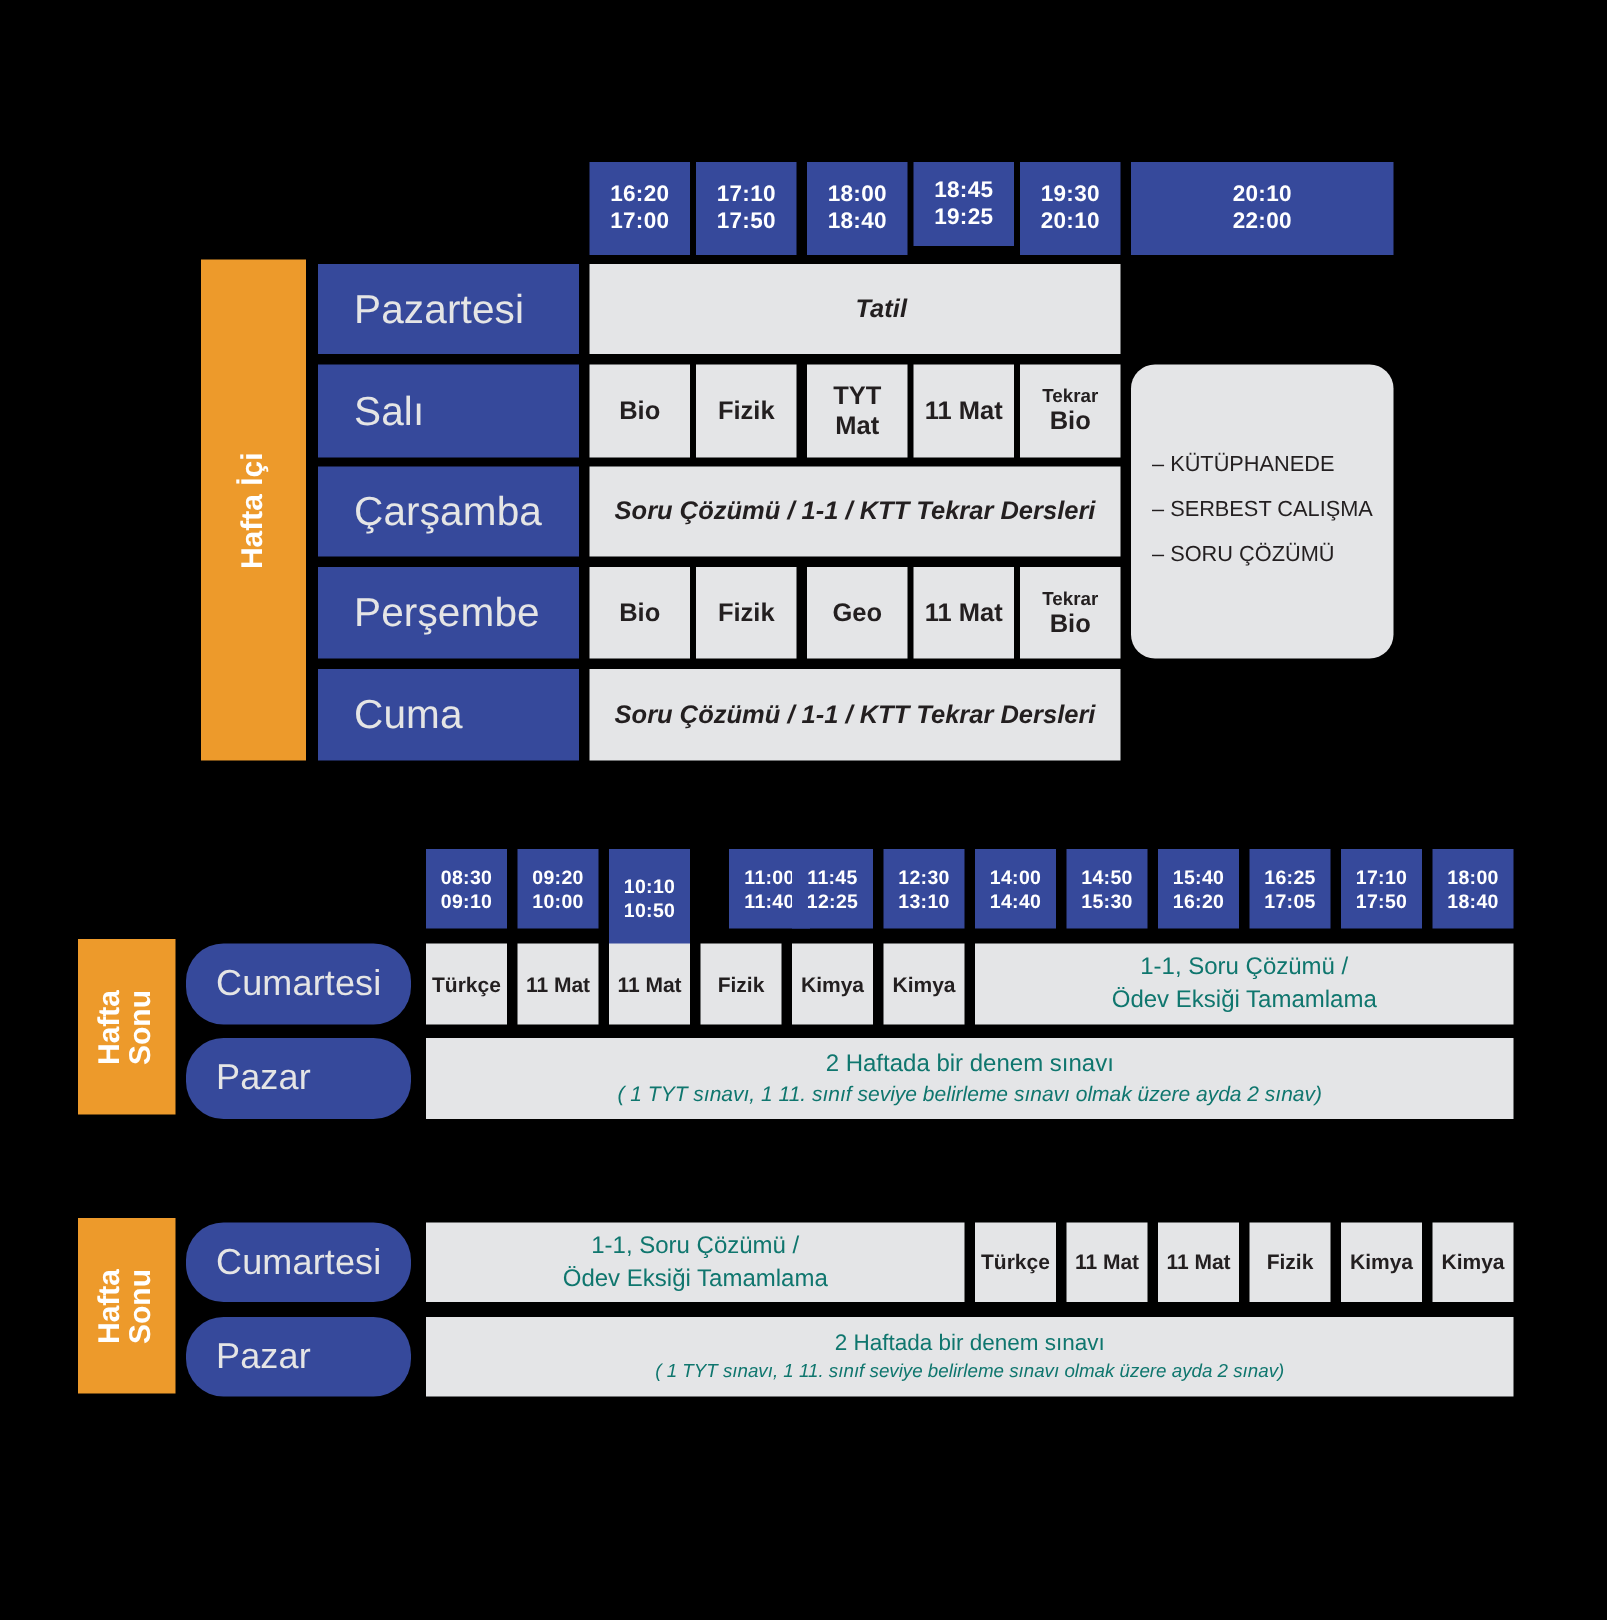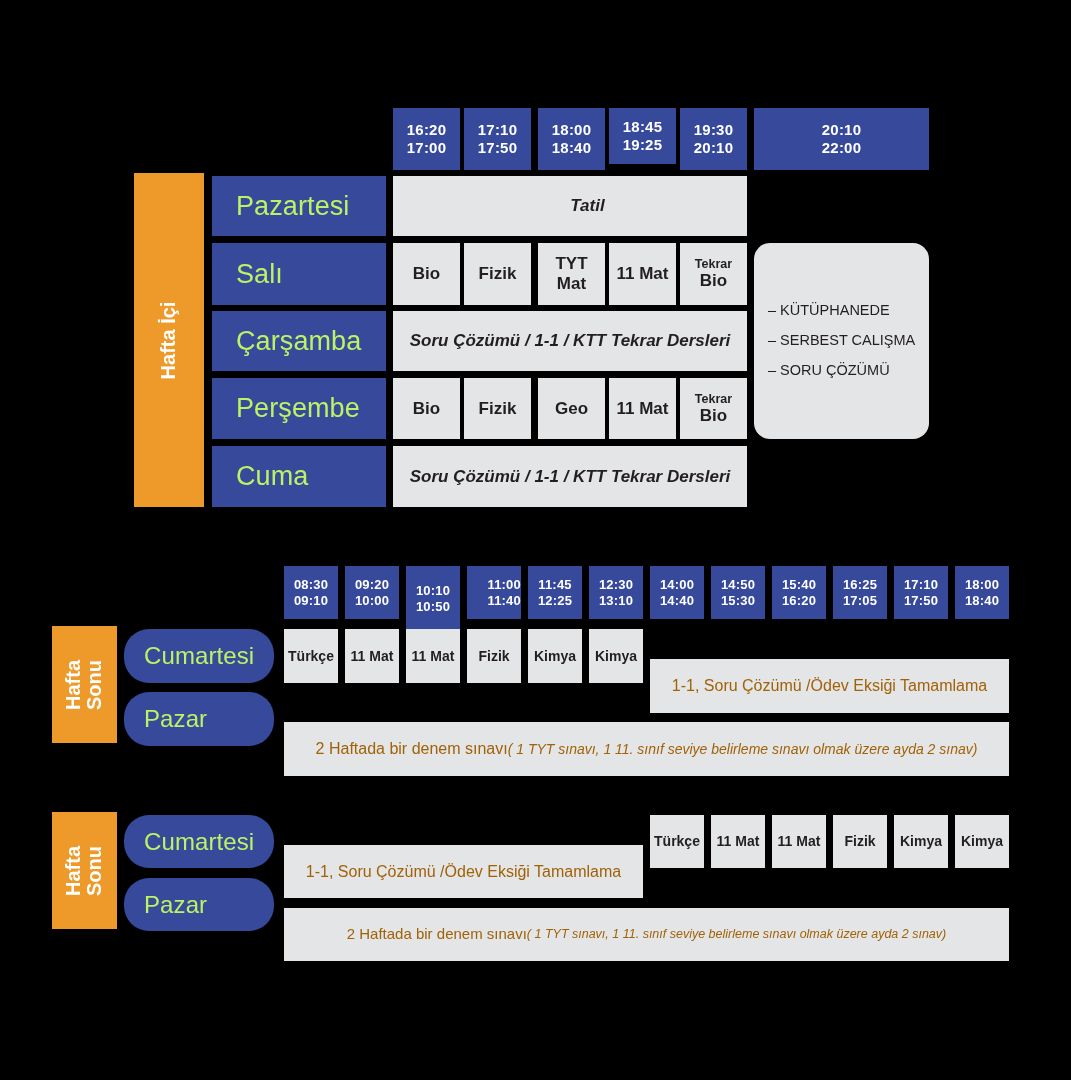--- a/index.html
+++ b/index.html
@@ -13,34 +13,34 @@
 
   .tslot{
     display:flex;flex-direction:column;align-items:center;justify-content:center;
     font-size:15px;font-weight:600;line-height:1.22;letter-spacing:.2px;
   }
   .tslot span{display:block;}
 
   .daylabel{
     display:flex;align-items:center;
     font-size:27px;font-weight:400;letter-spacing:.1px;
-    padding-left:24px;color:#bef264;
+    padding-left:24px;color:#e5e5e5;
   }
   .subj{
     display:flex;flex-direction:column;align-items:center;justify-content:center;
     font-size:17px;font-weight:700;line-height:1.15;text-align:center;color:#231F20;
   }
   .subj .small{font-size:12.5px;font-weight:700;display:block;}
   .wide-italic{
     display:flex;align-items:center;justify-content:center;
     font-size:17px;font-style:italic;font-weight:700;color:#231F20;text-align:center;
   }
   .twoline{
-    display:flex;align-items:center;justify-content:center;
-    font-size:16px;line-height:1.35;color:#a16207;text-align:center;font-weight:400;margin-top:30px;
+    display:flex;flex-direction:column;align-items:center;justify-content:center;
+    font-size:16px;line-height:1.35;color:#0f766e;text-align:center;font-weight:400;
   }
   .notes{
     display:flex;flex-direction:column;justify-content:center;
     padding:0 0 0 14px;color:#231F20;font-size:14.5px;line-height:2.05;font-weight:400;border-radius:16px;
   }
   .vert{
     display:flex;align-items:center;justify-content:center;
   }
   .vert .txt{
     transform:rotate(-90deg);white-space:nowrap;
@@ -168,21 +168,21 @@
     <span>09:10</span>
   </div>
   <div class="abs tslot blue" style="left:345px;top:566px;width:54px;height:53px;font-size:13px;">
     <span>09:20</span>
     <span>10:00</span>
   </div>
   <div class="abs tslot blue" style="left:406px;top:566px;width:54px;height:65px;font-size:13px;">
     <span>10:10</span>
     <span>10:50</span>
   </div>
-  <div class="abs tslot blue" style="left:467px;top:566px;width:54px;height:53px;font-size:13px;align-items:flex-end;">
+  <div class="abs tslot blue" style="left:486px;top:566px;width:54px;height:53px;font-size:13px;">
     <span>11:00</span>
     <span>11:40</span>
   </div>
   <div class="abs tslot blue" style="left:528px;top:566px;width:54px;height:53px;font-size:13px;">
     <span>11:45</span>
     <span>12:25</span>
   </div>
   <div class="abs tslot blue" style="left:589px;top:566px;width:54px;height:53px;font-size:13px;">
     <span>12:30</span>
     <span>13:10</span>

